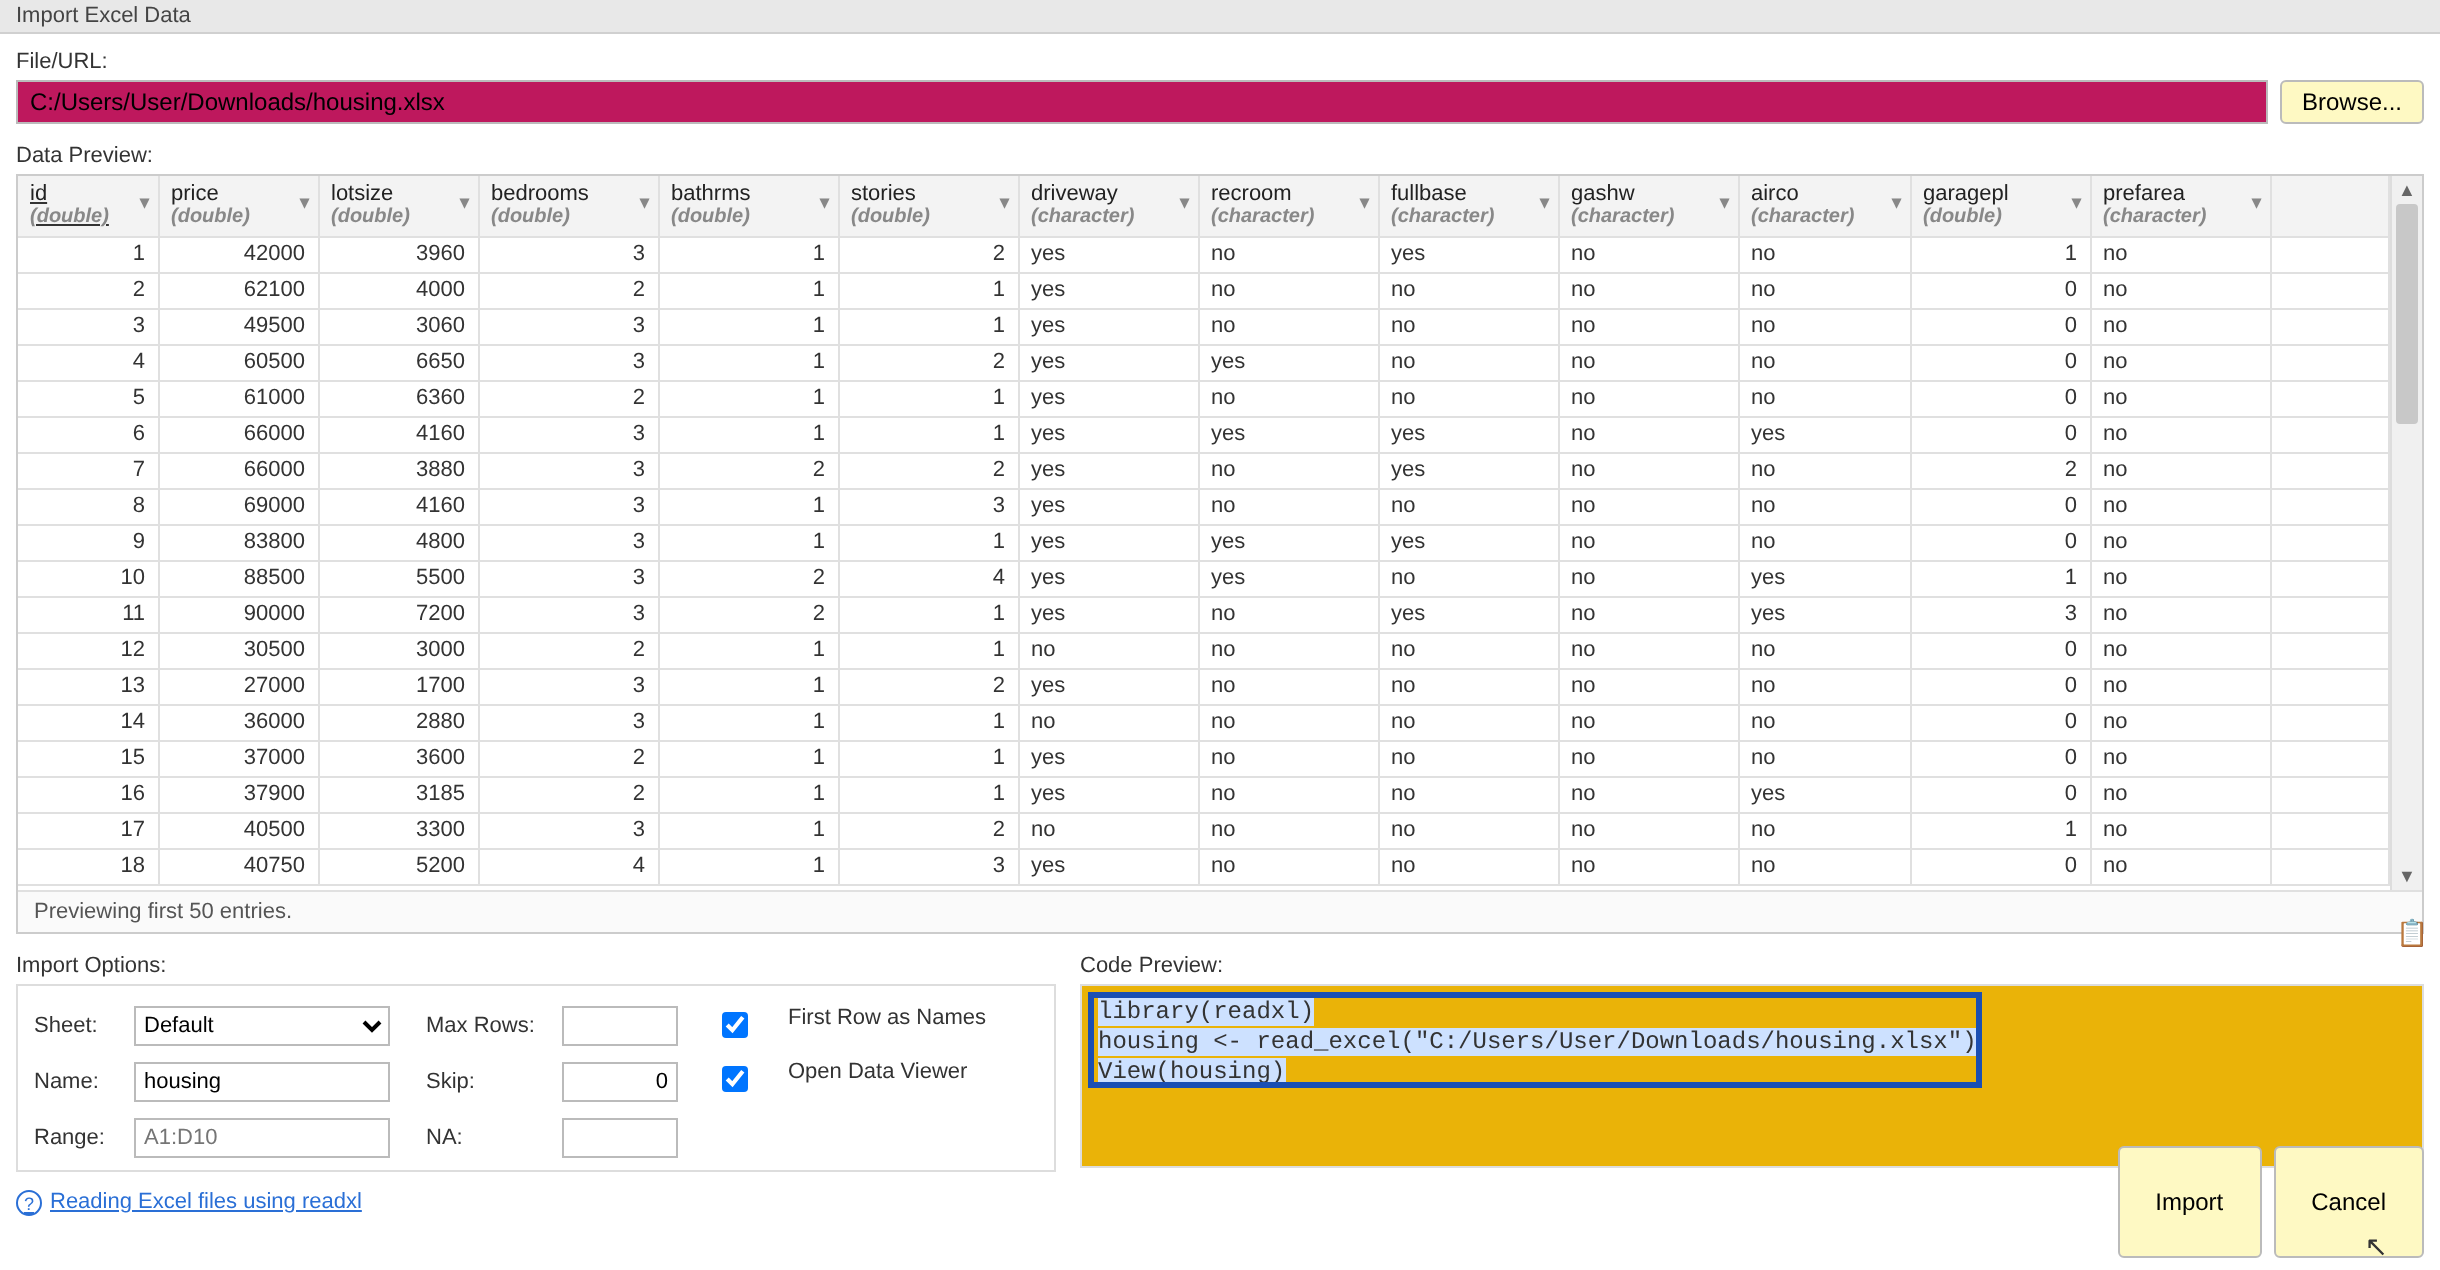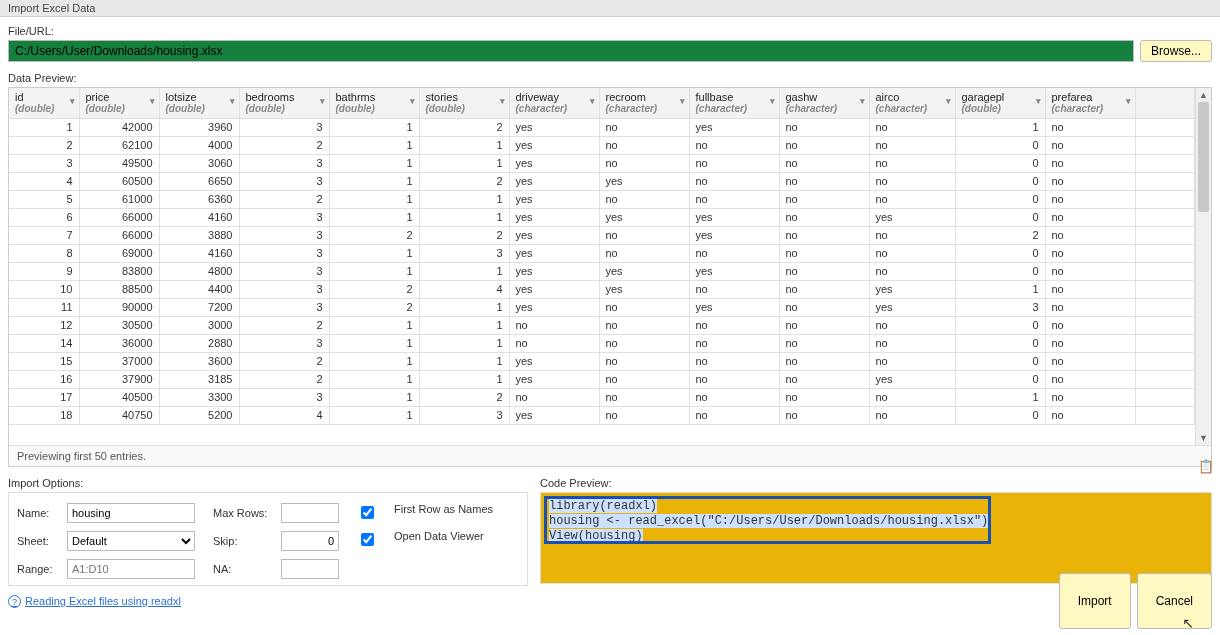--- a/index.html
+++ b/index.html
@@ -19,21 +19,21 @@
     padding: 2px 8px;
     font-size: 11px;
     color: #444;
   }
   .content { padding: 8px; }
   .label { font-size: 11px; color: #333; margin-bottom: 3px; display: block; }
   .file-row { display: flex; gap: 6px; margin-bottom: 10px; align-items: center; }
   .file-input {
     flex: 1;
     border: 1px solid #bbb;
-    background: #15803d;
+    background: #be185d;
     padding: 3px 6px;
     font-size: 12px;
     height: 22px;
   }
   .btn {
     background: #fef9c3;
     border: 1px solid #bbb;
     border-radius: 3px;
     padding: 3px 10px;
     font-size: 12px;
@@ -214,21 +214,21 @@
     <button class="btn">Browse...</button>
   </div>
 
   <span class="label">Data Preview:</span>
   <div class="preview-area">
     <div class="table-scroll">
       <div class="table-wrap">
         <table>
           <thead>
               <tr id="header-row">
-                <th style="width: 70px;">
+                <th style="width: 70px; text-decoration: underline;">
                   <div class="col-name">id</div>
                   <div class="col-type">(double)</div>
                   <span class="col-arrow">▾</span>
                 </th>
                 <th style="width: 80px;">
                   <div class="col-name">price</div>
                   <div class="col-type">(double)</div>
                   <span class="col-arrow">▾</span>
                 </th>
                 <th style="width: 80px;">
@@ -430,21 +430,21 @@
                 <td class="chr">yes</td>
                 <td class="chr">no</td>
                 <td class="chr">no</td>
                 <td class="num">0</td>
                 <td class="chr">no</td>
                 <td></td>
               </tr>
               <tr>
                 <td class="num">10</td>
                 <td class="num">88500</td>
-                <td class="num">4400</td>
+                <td class="num">5500</td>
                 <td class="num">3</td>
                 <td class="num">2</td>
                 <td class="num">4</td>
                 <td class="chr">yes</td>
                 <td class="chr">yes</td>
                 <td class="chr">no</td>
                 <td class="chr">no</td>
                 <td class="chr">yes</td>
                 <td class="num">1</td>
                 <td class="chr">no</td>
@@ -467,20 +467,36 @@
                 <td></td>
               </tr>
               <tr>
                 <td class="num">12</td>
                 <td class="num">30500</td>
                 <td class="num">3000</td>
                 <td class="num">2</td>
                 <td class="num">1</td>
                 <td class="num">1</td>
                 <td class="chr">no</td>
+                <td class="chr">no</td>
+                <td class="chr">no</td>
+                <td class="chr">no</td>
+                <td class="chr">no</td>
+                <td class="num">0</td>
+                <td class="chr">no</td>
+                <td></td>
+              </tr>
+              <tr>
+                <td class="num">13</td>
+                <td class="num">27000</td>
+                <td class="num">1700</td>
+                <td class="num">3</td>
+                <td class="num">1</td>
+                <td class="num">2</td>
+                <td class="chr">yes</td>
                 <td class="chr">no</td>
                 <td class="chr">no</td>
                 <td class="chr">no</td>
                 <td class="chr">no</td>
                 <td class="num">0</td>
                 <td class="chr">no</td>
                 <td></td>
               </tr>
               <tr>
                 <td class="num">14</td>
@@ -573,28 +589,28 @@
     </div>
     <div class="preview-footer">Previewing first 50 entries.</div>
   </div>
 
   <div class="lower">
     <div class="options-panel">
       <span class="label">Import Options:</span>
       <div class="options-box">
         <div class="opt-col">
           <div class="opt-row">
-            <span class="opt-label">Name:</span>
-            <input class="opt-input" value="housing" style="">
-          </div>
-          <div class="opt-row">
             <span class="opt-label">Sheet:</span>
             <select class="opt-select">
               <option>Default</option>
             </select>
+          </div>
+          <div class="opt-row">
+            <span class="opt-label">Name:</span>
+            <input class="opt-input" value="housing" style="">
           </div>
           <div class="opt-row">
             <span class="opt-label">Range:</span>
             <input class="opt-input" placeholder="A1:D10" style="">
           </div>
         </div>
         <div class="opt-col">
           <div class="opt-row">
             <span class="opt-label" style="width:62px">Max Rows:</span>
             <input class="opt-input sm" value="" style="">

